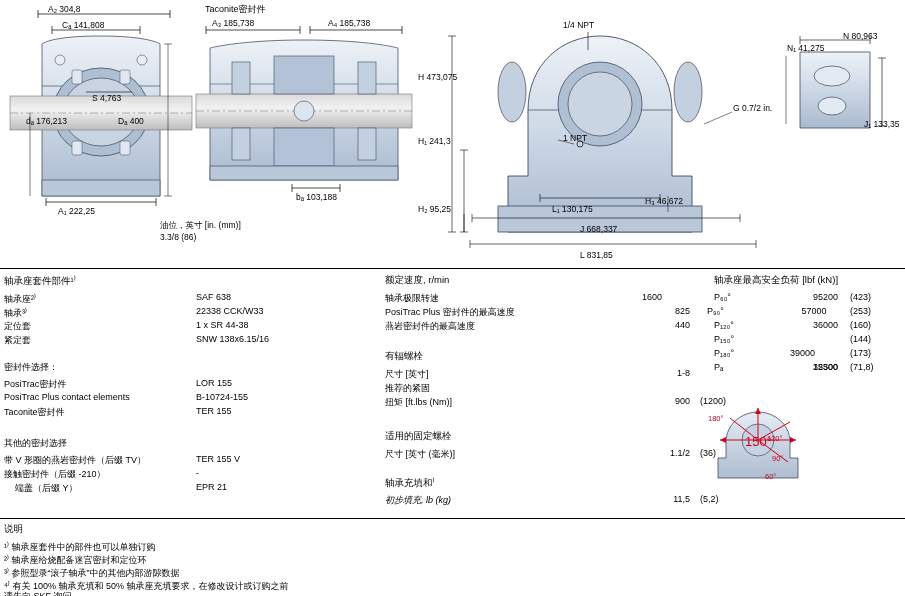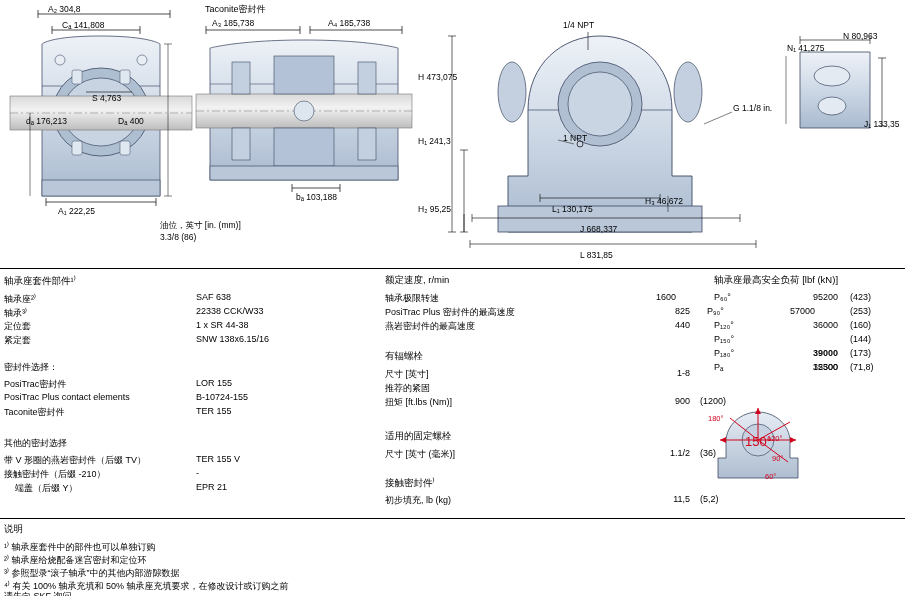--- a/index.html
+++ b/index.html
@@ -189,21 +189,21 @@
 
 <div class="abs dim" style="left:563px;top:20px;">1/4 NPT</div>
 <div class="abs dim" style="left:418px;top:72px;">H  473,075</div>
 <div class="abs dim" style="left:563px;top:133px;">1 NPT</div>
 <div class="abs dim" style="left:418px;top:136px;">H₁  241,3</div>
 <div class="abs dim" style="left:418px;top:204px;">H₂  95,25</div>
 <div class="abs dim" style="left:645px;top:196px;">H₃  46,672</div>
 <div class="abs dim" style="left:552px;top:204px;">L₁  130,175</div>
 <div class="abs dim" style="left:580px;top:224px;">J  668,337</div>
 <div class="abs dim" style="left:580px;top:250px;">L  831,85</div>
-<div class="abs dim" style="left:733px;top:103px;">G  1.1/8 in.</div>
+<div class="abs dim" style="left:733px;top:103px;">G  0.7/2 in.</div>
 
 <div class="abs dim" style="left:787px;top:43px;">N₁  41,275</div>
 <div class="abs dim" style="left:843px;top:31px;">N  80,963</div>
 <div class="abs dim" style="left:864px;top:119px;">J₁  133,35</div>
 
 <div class="hr" style="left:0px;top:268px;width:905px;height:1px;background:#000;"></div>
 
 <div class="abs sec-title" style="left:4px;top:274px;">轴承座套件部件¹⁾</div>
 <div class="abs row" style="left:4px;top:292px;">轴承座²⁾</div>
 <div class="abs row" style="left:196px;top:292px;">SAF 638</div>
@@ -225,63 +225,63 @@
 <div class="abs row" style="left:4px;top:437px;">其他的密封选择</div>
 <div class="abs row" style="left:4px;top:454px;">带 V 形圈的燕岩密封件（后缀 TV）</div>
 <div class="abs row" style="left:196px;top:454px;">TER 155 V</div>
 <div class="abs row" style="left:4px;top:468px;">接触密封件（后缀 -210）</div>
 <div class="abs row" style="left:196px;top:468px;">-</div>
 <div class="abs row" style="left:4px;top:482px;margin-left:11px;">端盖（后缀 Y）</div>
 <div class="abs row" style="left:196px;top:482px;">EPR 21</div>
 
 <div class="abs sec-title" style="left:385px;top:274px;">额定速度, r/min</div>
 <div class="abs row" style="left:385px;top:292px;">轴承极限转速</div>
-<div class="abs row" style="left:642px;top:292px;text-align:center;width:48px;">1600</div>
+<div class="abs row" style="left:642px;top:292px;text-align:left;width:48px;">1600</div>
 <div class="abs row" style="left:385px;top:306px;">PosiTrac Plus 密封件的最高速度</div>
 <div class="abs row" style="left:642px;top:306px;text-align:right;width:48px;">825</div>
 <div class="abs row" style="left:385px;top:320px;">燕岩密封件的最高速度</div>
 <div class="abs row" style="left:642px;top:320px;text-align:right;width:48px;">440</div>
 
 <div class="abs sec-title" style="left:385px;top:350px;">有辐螺栓</div>
 <div class="abs row" style="left:385px;top:368px;">尺寸 [英寸]</div>
 <div class="abs row" style="left:642px;top:368px;text-align:right;width:48px;">1-8</div>
 <div class="abs row" style="left:385px;top:382px;">推荐的紧固</div>
 <div class="abs row" style="left:385px;top:396px;">扭矩 [ft.lbs (Nm)]</div>
 <div class="abs row" style="left:642px;top:396px;text-align:right;width:48px;">900</div>
 <div class="abs row" style="left:700px;top:396px;">(1200)</div>
 
 <div class="abs sec-title" style="left:385px;top:430px;">适用的固定螺栓</div>
 <div class="abs row" style="left:385px;top:448px;text-align:right;">尺寸 [英寸 (毫米)]</div>
 <div class="abs row" style="left:642px;top:448px;text-align:right;width:48px;">1.1/2</div>
 <div class="abs row" style="left:700px;top:448px;">(36)</div>
 
-<div class="abs sec-title" style="left:385px;top:476px;">接触密封件⁾</div>
-<div class="abs row" style="left:385px;top:494px;">初步填充, lb (kg)</div>
+<div class="abs sec-title" style="left:385px;top:476px;">轴承充填和⁾</div>
+<div class="abs row" style="left:385px;top:494px;font-style:italic;">初步填充, lb (kg)</div>
 <div class="abs row" style="left:642px;top:494px;text-align:right;width:48px;">11,5</div>
 <div class="abs row" style="left:700px;top:494px;">(5,2)</div>
 
 <div class="abs sec-title" style="left:714px;top:274px;">轴承座最高安全负荷 [lbf (kN)]</div>
 <div class="abs row" style="left:714px;top:292px;">P₆₀°</div>
 <div class="abs row" style="left:790px;top:292px;text-align:right;width:48px;">95200</div>
 <div class="abs row" style="left:850px;top:292px;">(423)</div>
 
 <div class="abs row" style="left:707px;top:306px;">P₉₀°</div>
-<div class="abs row" style="left:790px;top:306px;text-align:left;width:48px;">57000</div>
+<div class="abs row" style="left:790px;top:306px;text-align:center;width:48px;">57000</div>
 <div class="abs row" style="left:850px;top:306px;">(253)</div>
 
 <div class="abs row" style="left:714px;top:320px;">P₁₂₀°</div>
 <div class="abs row" style="left:790px;top:320px;text-align:right;width:48px;">36000</div>
 <div class="abs row" style="left:850px;top:320px;">(160)</div>
 
 <div class="abs row" style="left:714px;top:334px;">P₁₅₀°</div>
 <div class="abs row" style="left:790px;top:334px;text-align:right;width:48px;margin-top:28px;">32500</div>
 <div class="abs row" style="left:850px;top:334px;">(144)</div>
 
 <div class="abs row" style="left:714px;top:348px;">P₁₈₀°</div>
-<div class="abs row" style="left:790px;top:348px;text-align:right;width:48px;font-weight:bold;">39000</div>
+<div class="abs row" style="left:790px;top:348px;text-align:left;width:48px;">39000</div>
 <div class="abs row" style="left:850px;top:348px;">(173)</div>
 
 <div class="abs row" style="left:714px;top:362px;">Pₐ</div>
 <div class="abs row" style="left:790px;top:362px;text-align:right;width:48px;">15300</div>
 <div class="abs row" style="left:850px;top:362px;">(71,8)</div>
 
 <svg class="abs" style="left:700px;top:400px;" width="200" height="96">
   <defs>
     <linearGradient id="gd" x1="0" y1="0" x2="0" y2="1">
       <stop offset="0%" stop-color="#e6ecf4"></stop>

